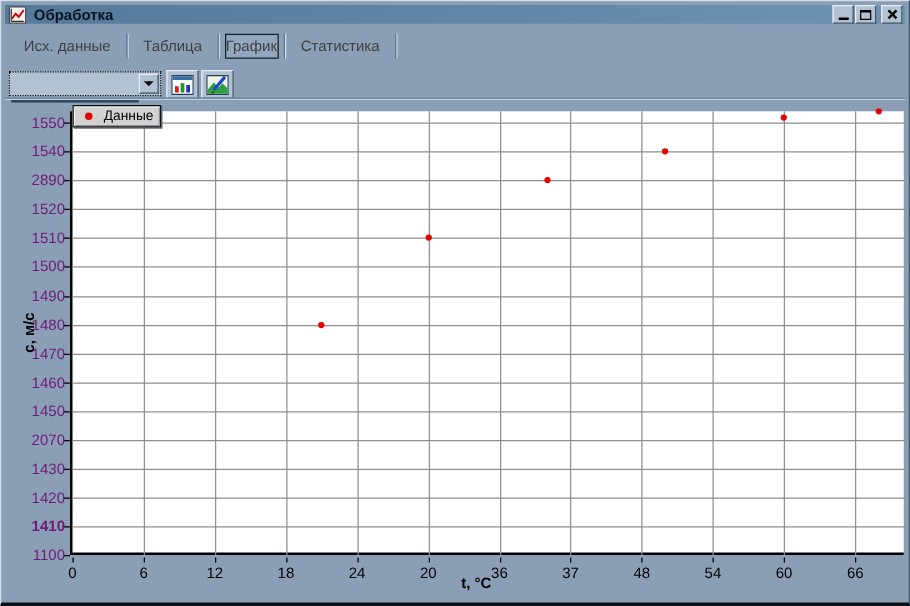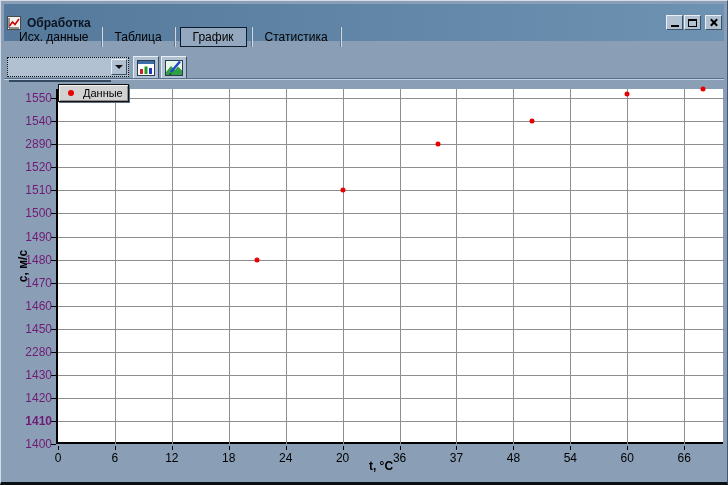--- a/index.html
+++ b/index.html
@@ -1,38 +1,38 @@
 <!DOCTYPE html>
 <html><head>
 <meta charset="utf-8">
 <style>
   html,body{margin:0;padding:0;background:#444;}
   *{box-sizing:border-box;font-family:"Liberation Sans","DejaVu Sans",sans-serif;}
   .window{position:relative;width:728px;height:485px;background:#8a9fb6;
     border-top:1px solid #d3dde8;border-left:1px solid #d3dde8;
     border-right:1px solid #44596f;border-bottom:3px solid #0c1014;overflow:hidden;}
   
-  .titlebar{position:absolute;left:3px;right:3px;top:3px;height:37px;
+  .titlebar{position:absolute;left:3px;right:3px;top:3px;height:15px;
     background:linear-gradient(to right,#55799b,#6e92b2);display:flex;align-items:center;}
   .app-icon{width:14px;height:14px;margin-left:3px;display:inline-block;}
   .title{margin-left:6px;font-size:12px;font-weight:bold;color:#0a1422;}
   .win-buttons{margin-left:auto;display:flex;align-items:center;margin-right:2px;}
   .winbtn{width:17px;height:15px;padding:0;background:#b2c1d1;position:relative;
     border:1px solid;border-color:#eaf0f6 #3c5367 #3c5367 #eaf0f6;
     display:flex;align-items:center;justify-content:center;margin-left:1px;cursor:default;}
   .winbtn.close{margin-left:4px;}
   .glyph-min{width:8px;height:2px;background:#000;margin-top:7px;}
   .glyph-max{width:9px;height:8px;border:1px solid #000;border-top:2px solid #000;}
   .glyph-x{width:8px;height:9px;position:relative;}
   .glyph-x::before,.glyph-x::after{content:"";position:absolute;left:3px;top:0;width:2px;height:9px;background:#000;}
   .glyph-x::before{transform:rotate(45deg);} .glyph-x::after{transform:rotate(-45deg);}
   
   .tabbar{position:absolute;left:3px;right:3px;top:24px;height:24px;display:flex;align-items:center;padding-left:4px;}
-  .tab{font-size:12px;color:#000000;padding:3px 11px;white-space:nowrap;cursor:default;}
-  .tab.active{border:1px solid #0e1d2c;padding:2px 12px;margin:0 3px;background:#93a8be;}
+  .tab{font-size:12px;color:#404040;padding:3px 11px;white-space:nowrap;cursor:default;}
+  .tab.active{border:1px solid #0e1d2c;padding:2px 0;margin:0 3px;background:#93a8be;}
   .tabsep{width:2px;height:20px;border-left:1px solid #5d7792;border-right:1px solid #cfdae5;margin:0 1px;}
   
   .combo{position:absolute;left:6px;top:56px;width:122px;height:20px;border:1px dotted #111;
     background:#b2c1d1;display:flex;padding:1px;}
   .combo-field{flex:1;background:#587a9c;border:1px solid #32495e;color:#ecf3fa;
     font-size:11px;display:flex;align-items:center;padding-left:4px;white-space:nowrap;overflow:hidden;margin-top:21px;}
   .combo-btn{width:16px;background:#b2c1d1;border:1px solid;border-color:#e7eef5 #3c5063 #3c5063 #e7eef5;
     display:flex;align-items:center;justify-content:center;padding:0;cursor:default;}
   .arrow-down{width:0;height:0;border-left:4px solid transparent;border-right:4px solid transparent;border-top:4px solid #111;}
   .toolbtn{position:absolute;top:55px;width:26px;height:23px;background:#b2c1d1;
@@ -185,29 +185,29 @@
       <div class="xlab" style="left: 431.492px;">37</div>
       <div class="xtick" style="left: 508.42px;"></div>
       <div class="xlab" style="left: 488.42px;">48</div>
       <div class="xtick" style="left: 565.347px;"></div>
       <div class="xlab" style="left: 545.347px;">54</div>
       <div class="xtick" style="left: 622.275px;"></div>
       <div class="xlab" style="left: 602.275px;">60</div>
       <div class="xtick" style="left: 679.202px;"></div>
       <div class="xlab" style="left: 659.202px;">66</div>
       <div class="ytick" style="top: 361px;"></div>
-      <div class="ylab" style="top: 354px;">1400</div>
+      <div class="ylab" style="top: 354px;">1100</div>
       <div class="ytick" style="top: 337.948px;"></div>
       <div class="ylab" style="top: 330.948px; font-weight: bold;">1410</div>
       <div class="ytick" style="top: 314.896px;"></div>
       <div class="ylab" style="top: 307.896px;">1420</div>
       <div class="ytick" style="top: 291.844px;"></div>
       <div class="ylab" style="top: 284.844px;">1430</div>
       <div class="ytick" style="top: 268.792px;"></div>
-      <div class="ylab" style="top: 261.792px;">2280</div>
+      <div class="ylab" style="top: 261.792px;">2070</div>
       <div class="ytick" style="top: 245.74px;"></div>
       <div class="ylab" style="top: 238.74px;">1450</div>
       <div class="ytick" style="top: 222.688px;"></div>
       <div class="ylab" style="top: 215.688px;">1460</div>
       <div class="ytick" style="top: 199.636px;"></div>
       <div class="ylab" style="top: 192.636px;">1470</div>
       <div class="ytick" style="top: 176.584px;"></div>
       <div class="ylab" style="top: 169.584px;">1480</div>
       <div class="ytick" style="top: 153.532px;"></div>
       <div class="ylab" style="top: 146.532px;">1490</div>

